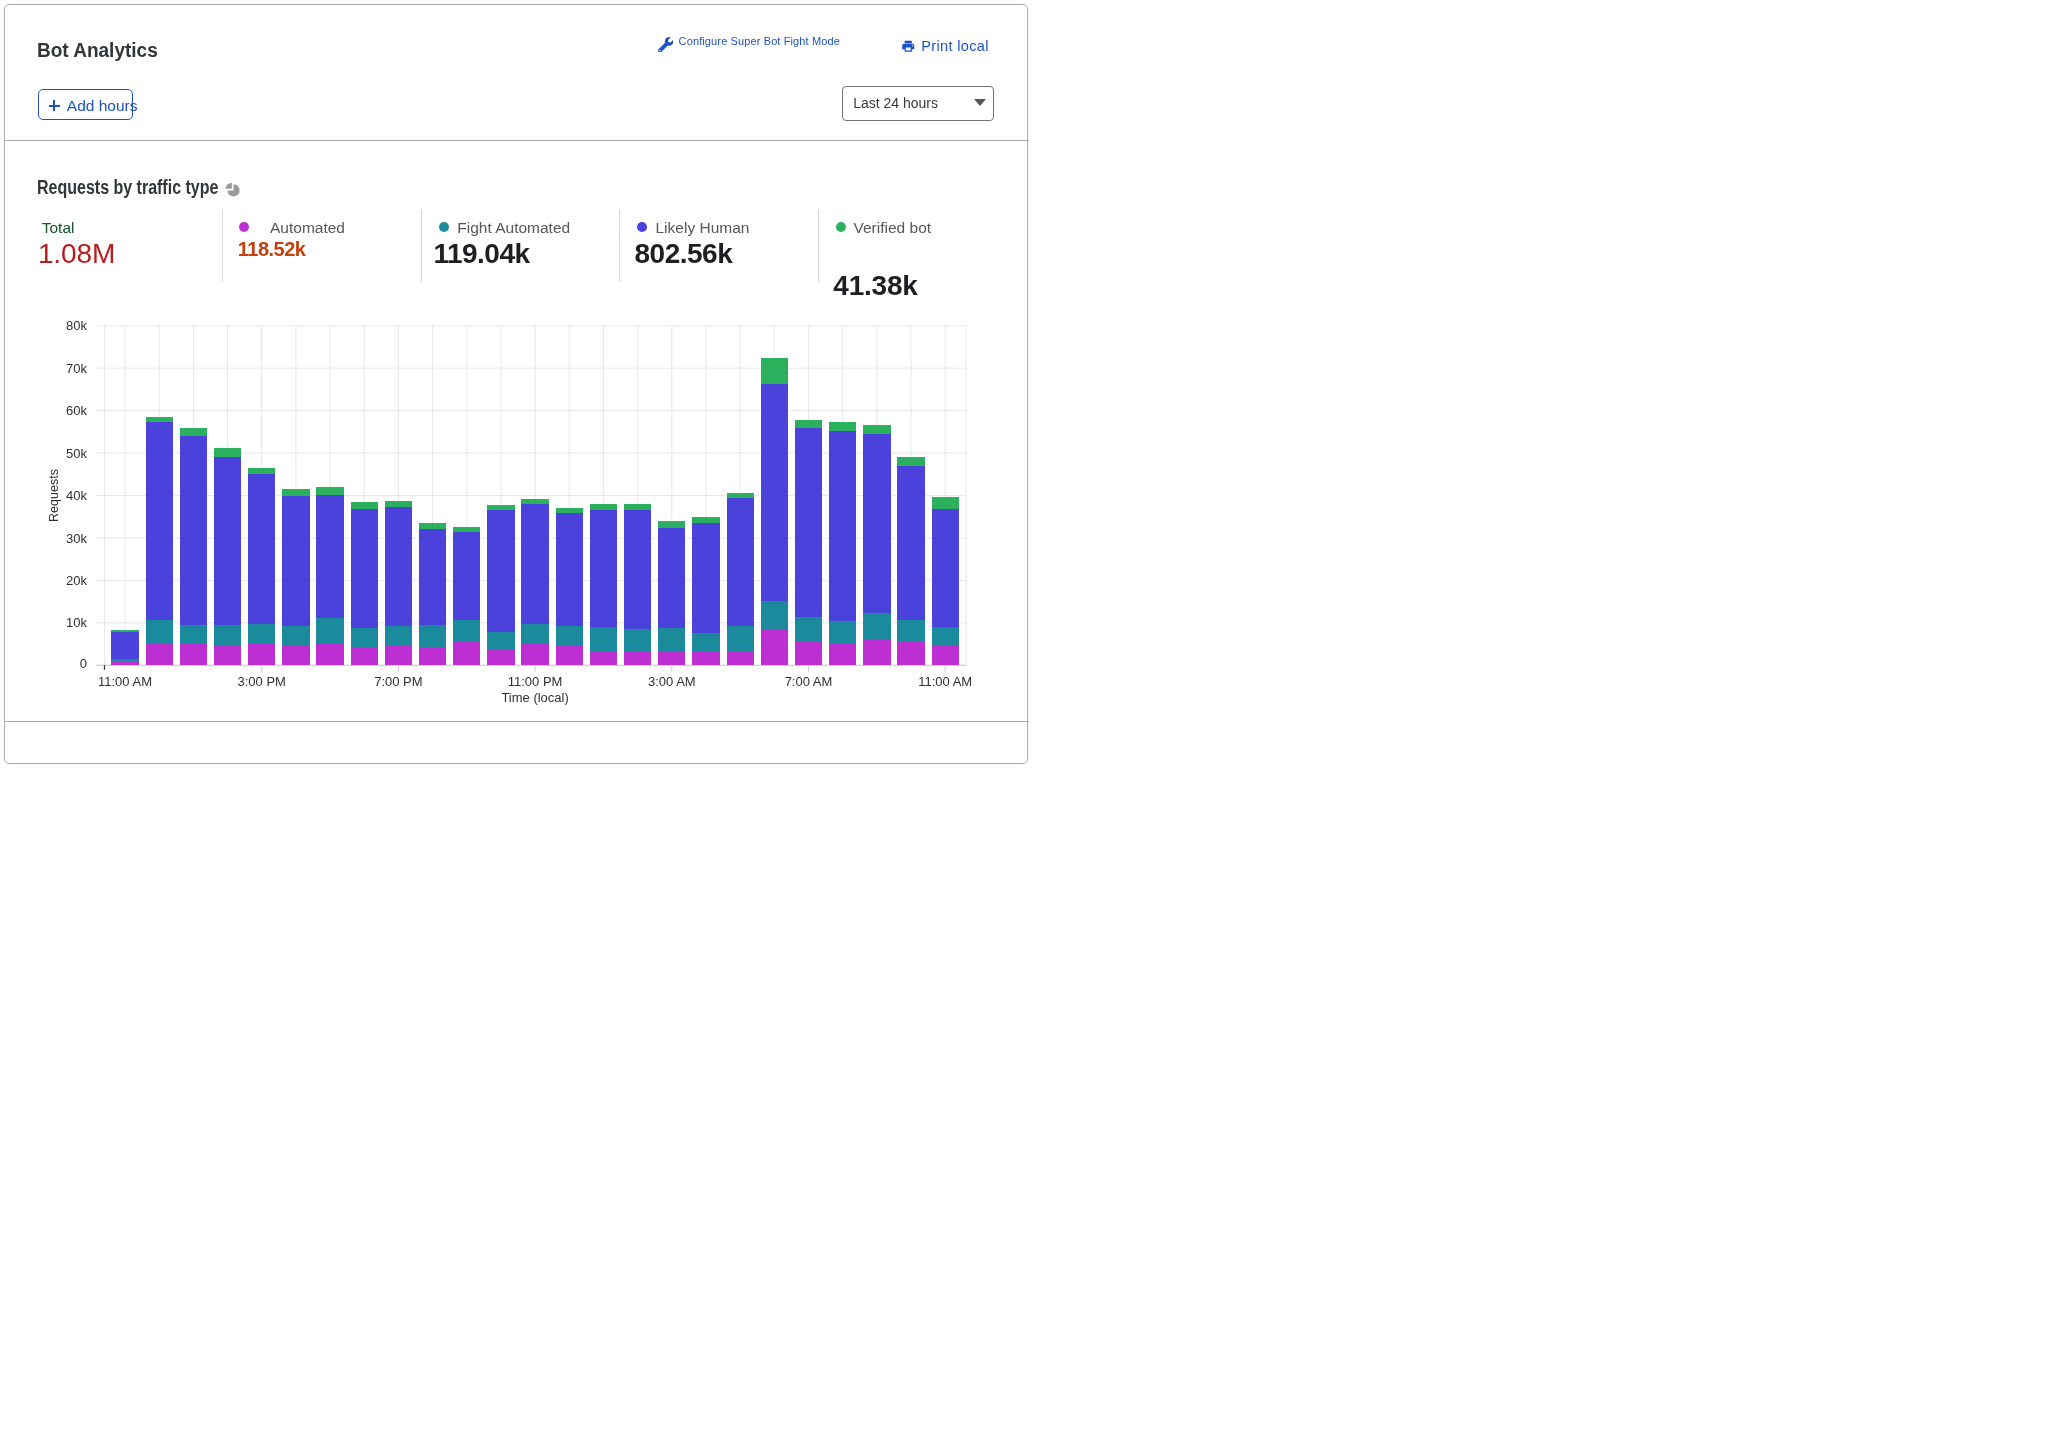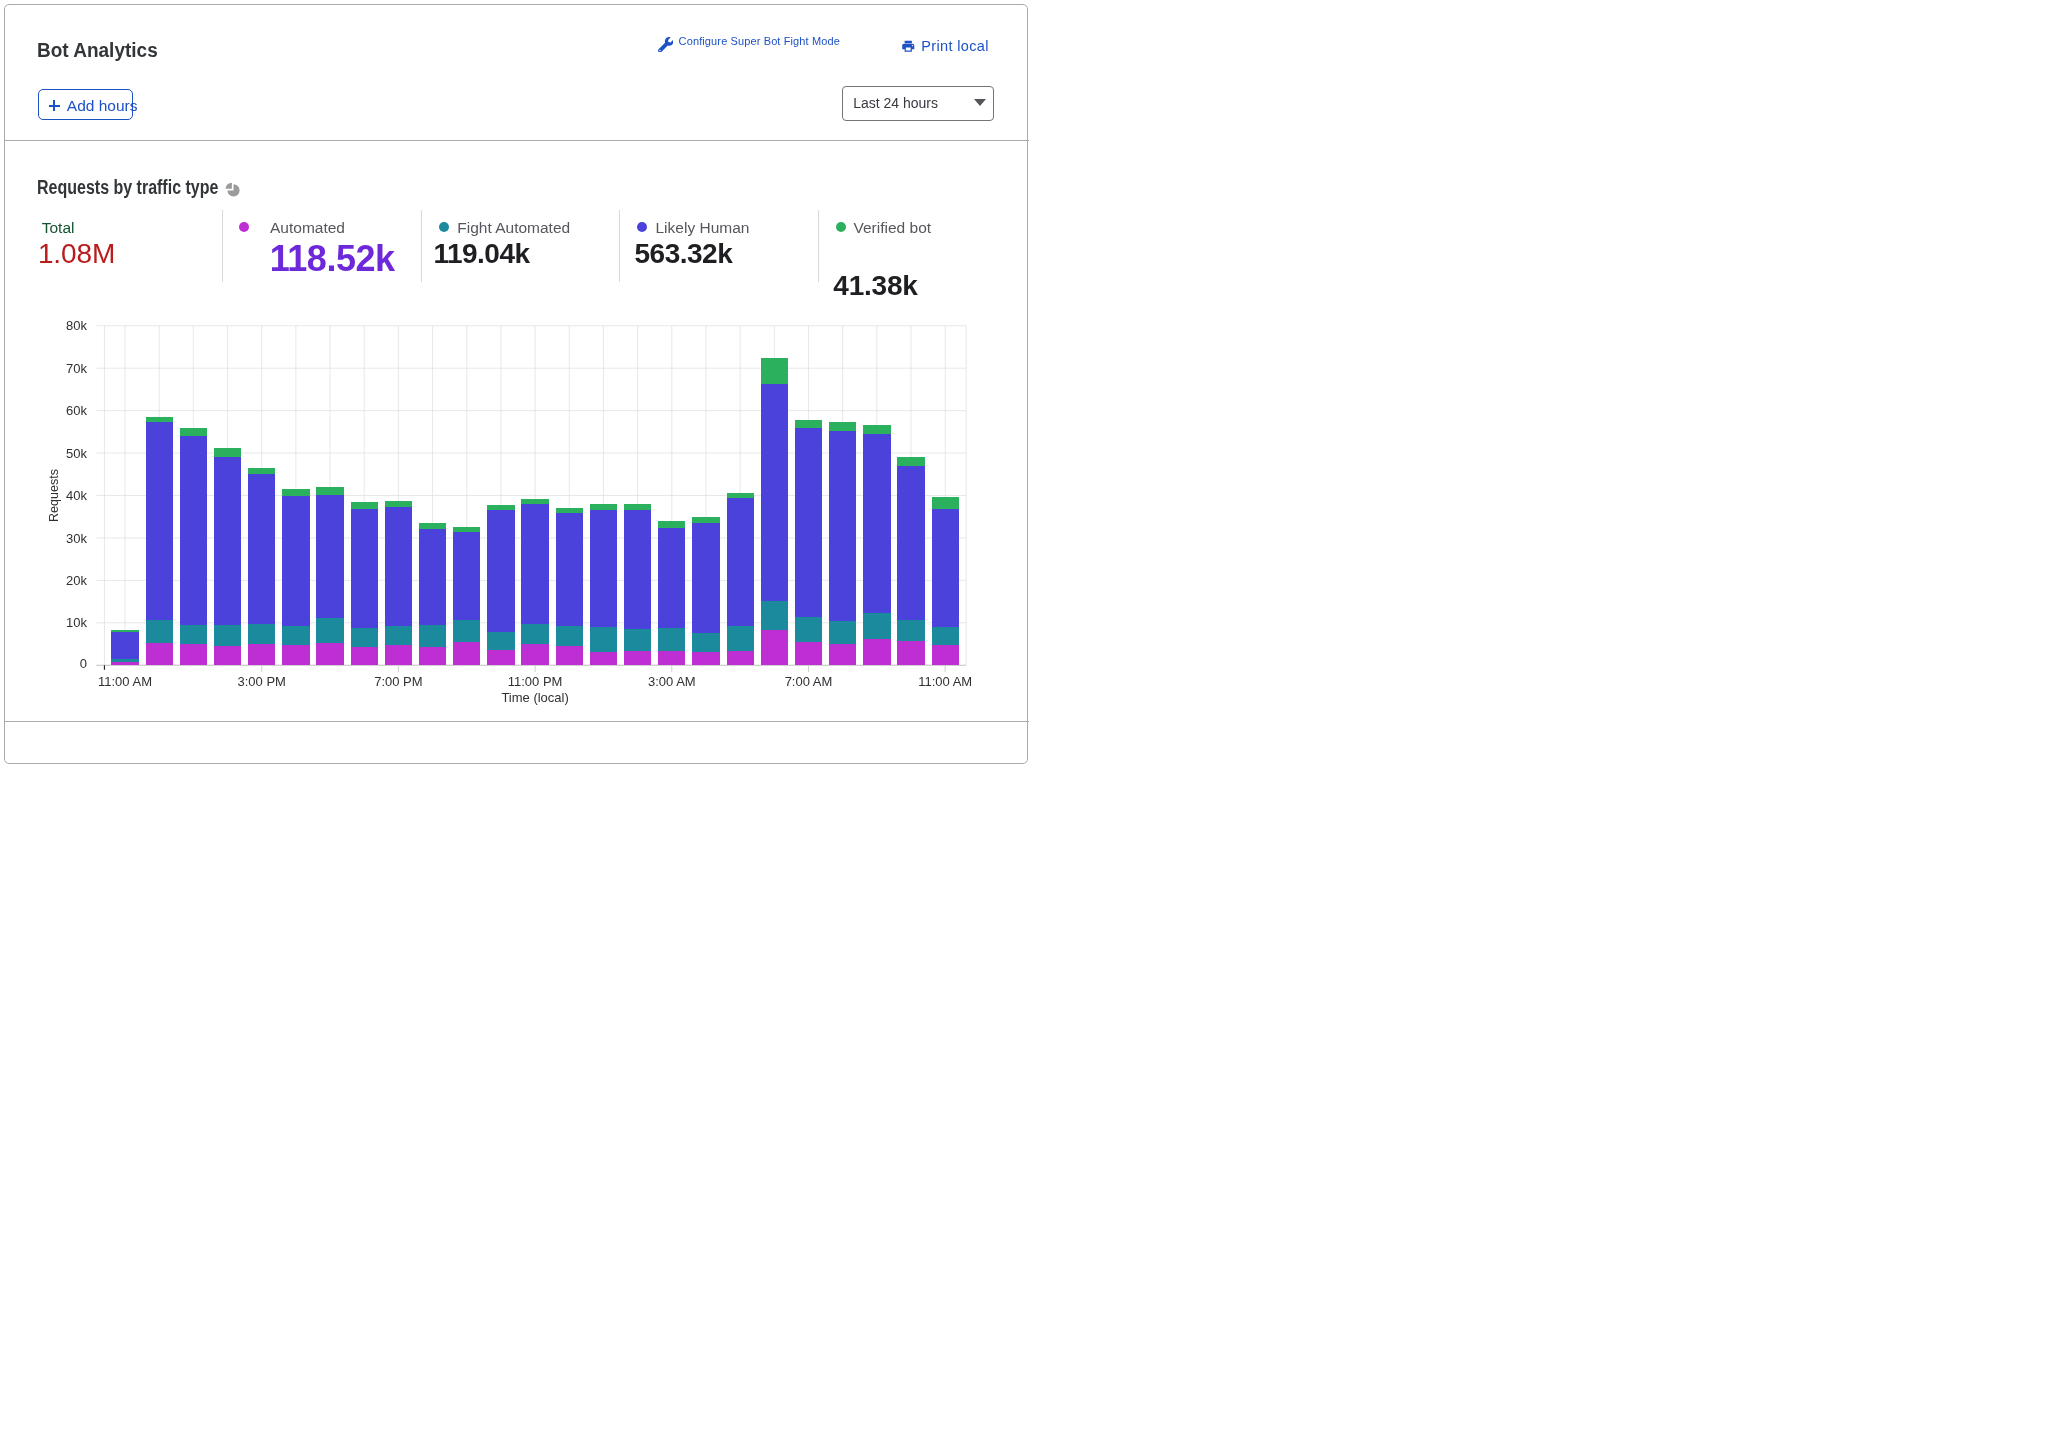--- a/index.html
+++ b/index.html
@@ -42,29 +42,29 @@
 <div class="abs" style="left:222.1px;top:210px;width:1px;height:72px;background:#d9d9d9;"></div>
 <div class="abs" style="left:420.8px;top:210px;width:1px;height:72px;background:#d9d9d9;"></div>
 <div class="abs" style="left:619.3px;top:210px;width:1px;height:72px;background:#d9d9d9;"></div>
 <div class="abs" style="left:818px;top:210px;width:1px;height:72px;background:#d9d9d9;"></div>
 
 <div class="abs" style="left:41.75px;top:219px;font-size:15.5px;color:#14532d;">Total</div>
 <div class="abs" style="left:37.9px;top:238.4px;font-size:28px;font-weight:400;letter-spacing:-0.1px;color:#b91c1c;">1.08M</div>
 
 <div class="abs" style="left:239.25px;top:221.5px;width:10px;height:10px;border-radius:50%;background:#bd2fd2;"></div>
 <div class="abs" style="left:270px;top:219px;font-size:15.5px;color:#56575c;">Automated</div>
-<div class="abs" style="left:237.8px;top:238.4px;font-size:36px;font-weight:700;letter-spacing:-0.5px;color:#6d28d9;margin-left:32px;">118.52k</div>
+<div class="abs" style="left:237.8px;top:238.4px;font-size:20px;font-weight:700;letter-spacing:-0.5px;color:#c2410c;">118.52k</div>
 
 <div class="abs" style="left:438.5px;top:221.5px;width:10px;height:10px;border-radius:50%;background:#1b8a9d;"></div>
 <div class="abs" style="left:457.3px;top:219px;font-size:15.5px;color:#56575c;">Fight Automated</div>
 <div class="abs" style="left:433.4px;top:238.4px;font-size:28px;font-weight:700;letter-spacing:-0.5px;color:#1e1f22;">119.04k</div>
 
 <div class="abs" style="left:637px;top:221.5px;width:10px;height:10px;border-radius:50%;background:#4a42da;"></div>
 <div class="abs" style="left:655.5px;top:219px;font-size:15.5px;color:#56575c;">Likely Human</div>
-<div class="abs" style="left:634.5px;top:238.4px;font-size:28px;font-weight:700;letter-spacing:-0.5px;color:#1e1f22;">563.32k</div>
+<div class="abs" style="left:634.5px;top:238.4px;font-size:28px;font-weight:700;letter-spacing:-0.5px;color:#1e1f22;">802.56k</div>
 
 <div class="abs" style="left:835.6px;top:221.5px;width:10px;height:10px;border-radius:50%;background:#2bb15e;"></div>
 <div class="abs" style="left:853.5px;top:219px;font-size:15.5px;color:#56575c;">Verified bot</div>
 <div class="abs" style="left:833.3px;top:238.4px;font-size:28px;font-weight:700;letter-spacing:-0.2px;color:#1e1f22;margin-top:32px;">41.38k</div>
 
 <svg width="1031" height="725" viewBox="0 0 1031 725" style="position:absolute;left:0;top:0;">
 <line x1="96.2" y1="622.81" x2="966.2" y2="622.81" stroke="#dedede" stroke-width="0.7"></line>
 <line x1="96.2" y1="580.38" x2="966.2" y2="580.38" stroke="#dedede" stroke-width="0.7"></line>
 <line x1="96.2" y1="537.94" x2="966.2" y2="537.94" stroke="#dedede" stroke-width="0.7"></line>
 <line x1="96.2" y1="495.5" x2="966.2" y2="495.5" stroke="#dedede" stroke-width="0.7"></line>

